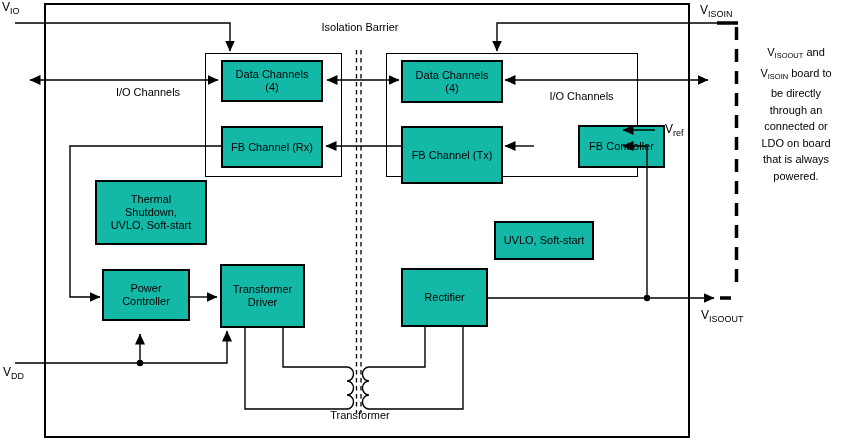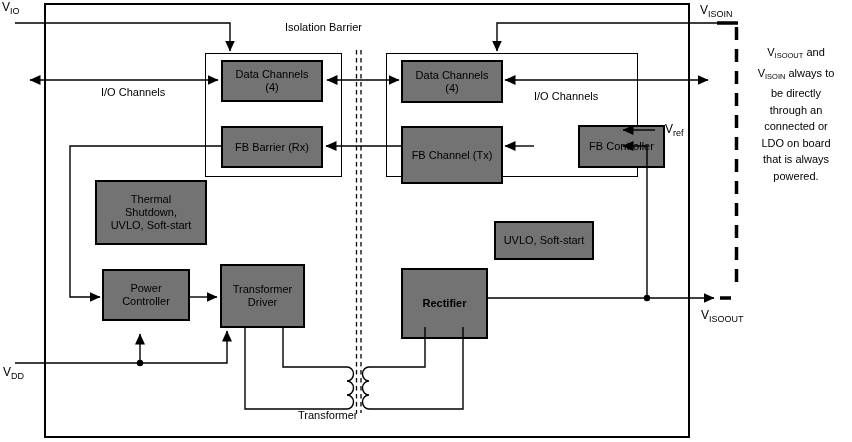--- a/index.html
+++ b/index.html
@@ -1,62 +1,62 @@
 <!DOCTYPE html>
 <html><head>
 <meta charset="utf-8">
 <style>
   html,body{margin:0;padding:0;background:#ffffff;}
   .stage{
     position:relative;width:852px;height:442px;background:#ffffff;
     font-family:"Liberation Sans", sans-serif;color:#000;overflow:hidden;
   }
-  .box{position:absolute;box-sizing:border-box;background:#737373;}
+  .box{position:absolute;box-sizing:border-box;background:#14b8a6;}
   .chip{border:2px solid #000;background:transparent;}
   .container{border:1px solid #000;background:transparent;}
   .block{
     border:2px solid #000;display:flex;align-items:center;justify-content:center;
     text-align:center;font-size:11px;line-height:13px;white-space:pre-line;
   }
   .lbl{position:absolute;font-size:11px;line-height:12px;}
-  .lbl.center{}
+  .lbl.center{text-align:center;}
   .port{position:absolute;font-size:12px;line-height:13px;}
   .port .sub{font-size:9px;vertical-align:-3px;}
   .note{
     position:absolute;left:740px;top:44px;width:112px;
     font-size:11px;line-height:16.5px;text-align:center;
   }
   .note .nsub{font-size:7.5px;vertical-align:-2px;}
   svg.wires{position:absolute;left:0;top:0;pointer-events:none;}
 </style>
 </head>
 <body>
 
 <div class="stage">
 
   <div class="box chip" style="left:44px;top:3px;width:646px;height:435px;"></div>
   <div class="box container" style="left:205px;top:53px;width:137px;height:124px;"></div>
   <div class="box container" style="left:386px;top:53px;width:252px;height:124px;"></div>
 
   <div class="box block" style="left:221px;top:60px;width:102px;height:42px;">Data Channels
 (4)</div>
-  <div class="box block" style="left:221px;top:126px;width:102px;height:42px;">FB Barrier (Rx)</div>
+  <div class="box block" style="left:221px;top:126px;width:102px;height:42px;">FB Channel (Rx)</div>
   <div class="box block" style="left:401px;top:60px;width:102px;height:43px;">Data Channels
 (4)</div>
   <div class="box block" style="left:401px;top:126px;width:102px;height:58px;">FB Channel (Tx)</div>
   <div class="box block" style="left:534px;top:125px;width:87px;height:43px;margin-left:44px;">FB Controller</div>
   <div class="box block" style="left:95px;top:180px;width:112px;height:65px;">Thermal
 Shutdown,
 UVLO, Soft-start</div>
   <div class="box block" style="left:102px;top:269px;width:88px;height:52px;">Power
 Controller</div>
   <div class="box block" style="left:220px;top:264px;width:85px;height:64px;">Transformer
 Driver</div>
   <div class="box block" style="left:494px;top:221px;width:100px;height:39px;">UVLO, Soft-start</div>
-  <div class="box block" style="left:401px;top:268px;width:87px;height:71px;font-weight:bold;">Rectifier</div>
+  <div class="box block" style="left:401px;top:268px;width:87px;height:59px;">Rectifier</div>
 
   <div class="lbl center" style="left:285px;top:21px;width:150px;">Isolation Barrier</div>
   <div class="lbl center" style="left:101px;top:86px;width:94px;">I/O Channels</div>
   <div class="lbl center" style="left:534px;top:90px;width:95px;">I/O Channels</div>
   <div class="lbl center" style="left:298px;top:409px;width:124px;">Transformer</div>
 
   <div class="port" style="left:2px;top:1px;">
     <span>V</span><span class="sub">IO</span>
   </div>
   <div class="port" style="left:700px;top:4px;">
@@ -67,21 +67,21 @@
   </div>
   <div class="port" style="left:701px;top:309px;">
     <span>V</span><span class="sub">ISOOUT</span>
   </div>
   <div class="port" style="left:3px;top:366px;">
     <span>V</span><span class="sub">DD</span>
   </div>
 
   <div class="note">
     <div><span>V</span><span class="nsub">ISOOUT</span><span> and</span></div>
-    <div><span>V</span><span class="nsub">ISOIN</span><span> always to</span></div>
+    <div><span>V</span><span class="nsub">ISOIN</span><span> board to</span></div>
     <div>be directly</div>
     <div>through an</div>
     <div>connected or</div>
     <div>LDO on board</div>
     <div>that is always</div>
     <div>powered.</div>
   </div>
 
   <svg class="wires" width="852" height="442" viewBox="0 0 852 442">
     <defs>

